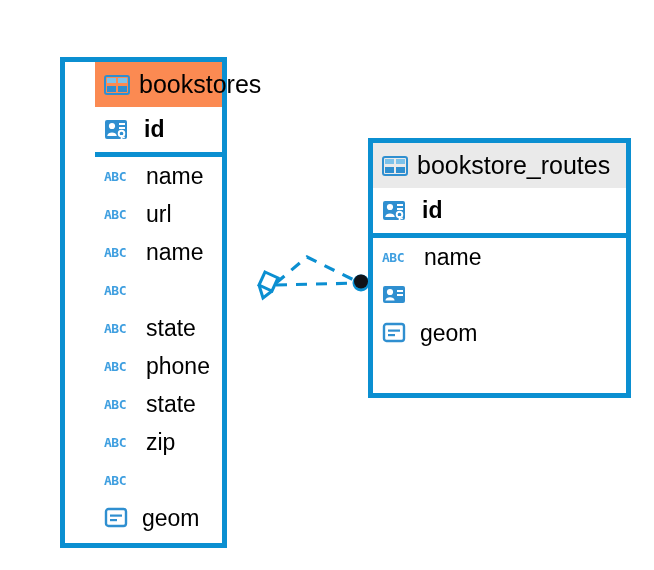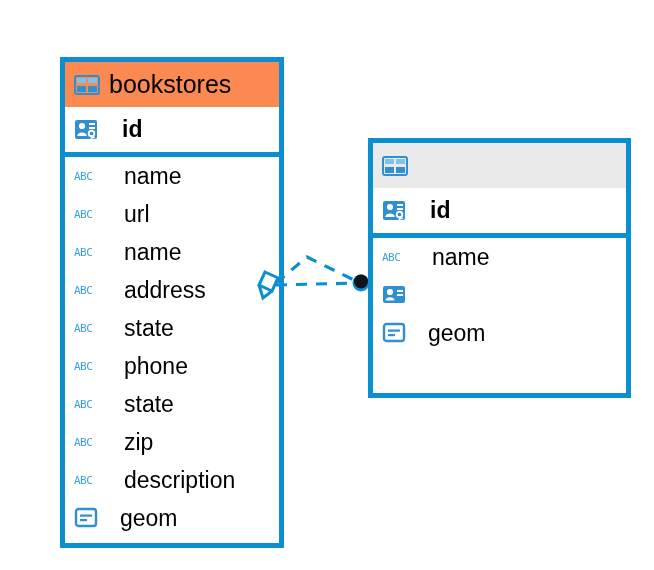--- a/index.html
+++ b/index.html
@@ -25,22 +25,23 @@
   
   .entity {
     position: absolute;
     box-sizing: border-box;
     border: 5px solid #0b8fd1;
     background: #ffffff;
   }
   #entity-bookstores {
     left: 60px;
     top: 57px;
-    width: 224px;
+    width: 167px;
     height: 491px;
+    padding-left: 30px;
   }
   #entity-bookstore-routes {
     left: 368px;
     top: 138px;
     width: 263px;
     height: 260px;
   }
 
   .entity-header {
     display: flex;
@@ -67,42 +68,42 @@
   }
 
   .attr-list {
     padding: 0;
   }
   .attr-row {
     display: flex;
     align-items: center;
     height: 38px;
     padding: 0 8px 0 9px;
-    gap: 20px;
+    gap: 12px;
     box-sizing: border-box;
   }
   .attr-row.pk-row { height: 45px; }
   .attr-label {
     font-size: 23px;
     color: #000000;
     line-height: 1;
     white-space: nowrap;
   }
   .attr-row.pk-row .attr-label { font-weight: bold; }
 
   .icon {
     flex: 0 0 auto;
     display: block;
   }
   .icon svg { display: block; }
 
   .abc-icon {
     font-family: "DejaVu Sans Mono", monospace;
-    font-size: 11px;
-    font-weight: normal;
+    font-size: 13px;
+    font-weight: bold;
     color: #3f9fe0;
     letter-spacing: -0.5px;
     line-height: 1;
     width: 30px;
     flex: 0 0 auto;
   }
 
   
   #relationship {
     position: absolute;
@@ -163,21 +164,20 @@
         <span class="attr-label">url</span>
       </div>
 
       <div class="attr-row">
         <span class="abc-icon">ABC</span>
         <span class="attr-label">name</span>
       </div>
 
       <div class="attr-row">
         <span class="abc-icon">ABC</span>
-        <span class="attr-label">address</span>
       </div>
 
       <div class="attr-row">
         <span class="abc-icon">ABC</span>
         <span class="attr-label">state</span>
       </div>
 
       <div class="attr-row">
         <span class="abc-icon">ABC</span>
         <span class="attr-label">phone</span>
@@ -188,21 +188,20 @@
         <span class="attr-label">state</span>
       </div>
 
       <div class="attr-row">
         <span class="abc-icon">ABC</span>
         <span class="attr-label">zip</span>
       </div>
 
       <div class="attr-row">
         <span class="abc-icon">ABC</span>
-        <span class="attr-label">description</span>
       </div>
 
       <div class="attr-row">
         <span class="icon">
           <svg width="26" height="22" viewBox="0 0 26 22">
             <rect x="2" y="2" width="20" height="17" rx="2.5" fill="none" stroke="#2f8fd0" stroke-width="2.4"></rect>
             <rect x="6" y="7.5" width="12" height="2.2" fill="#2f8fd0"></rect>
             <rect x="6" y="12" width="7" height="2.2" fill="#2f8fd0"></rect>
           </svg>
         </span>
@@ -217,20 +216,21 @@
     <div class="entity-header gray">
       <span class="icon">
         <svg width="26" height="20" viewBox="0 0 26 20">
           <rect x="1" y="1" width="24" height="18" rx="2" fill="none" stroke="#2f8fd0" stroke-width="2"></rect>
           <rect x="3" y="3" width="9" height="5" fill="#7dc2ea"></rect>
           <rect x="14" y="3" width="9" height="5" fill="#7dc2ea"></rect>
           <rect x="3" y="11" width="9" height="6" fill="#2f8fd0"></rect>
           <rect x="14" y="11" width="9" height="6" fill="#2f8fd0"></rect>
         </svg>
       </span>
+      <span class="entity-title">bookstore_routes</span>
     </div>
 
     <div class="attr-row pk-row">
       <span class="icon">
         <svg width="28" height="24" viewBox="0 0 28 24">
           <rect x="1" y="2" width="22" height="19" rx="2" fill="#2f8fd0"></rect>
           <circle cx="8" cy="8" r="3.1" fill="#ffffff"></circle>
           <path d="M3.2 18 C3.6 13.4 12.4 13.4 12.8 18 Z" fill="#ffffff"></path>
           <rect x="15" y="5" width="6" height="2" fill="#ffffff"></rect>
           <rect x="15" y="9" width="6" height="2" fill="#ffffff"></rect>

